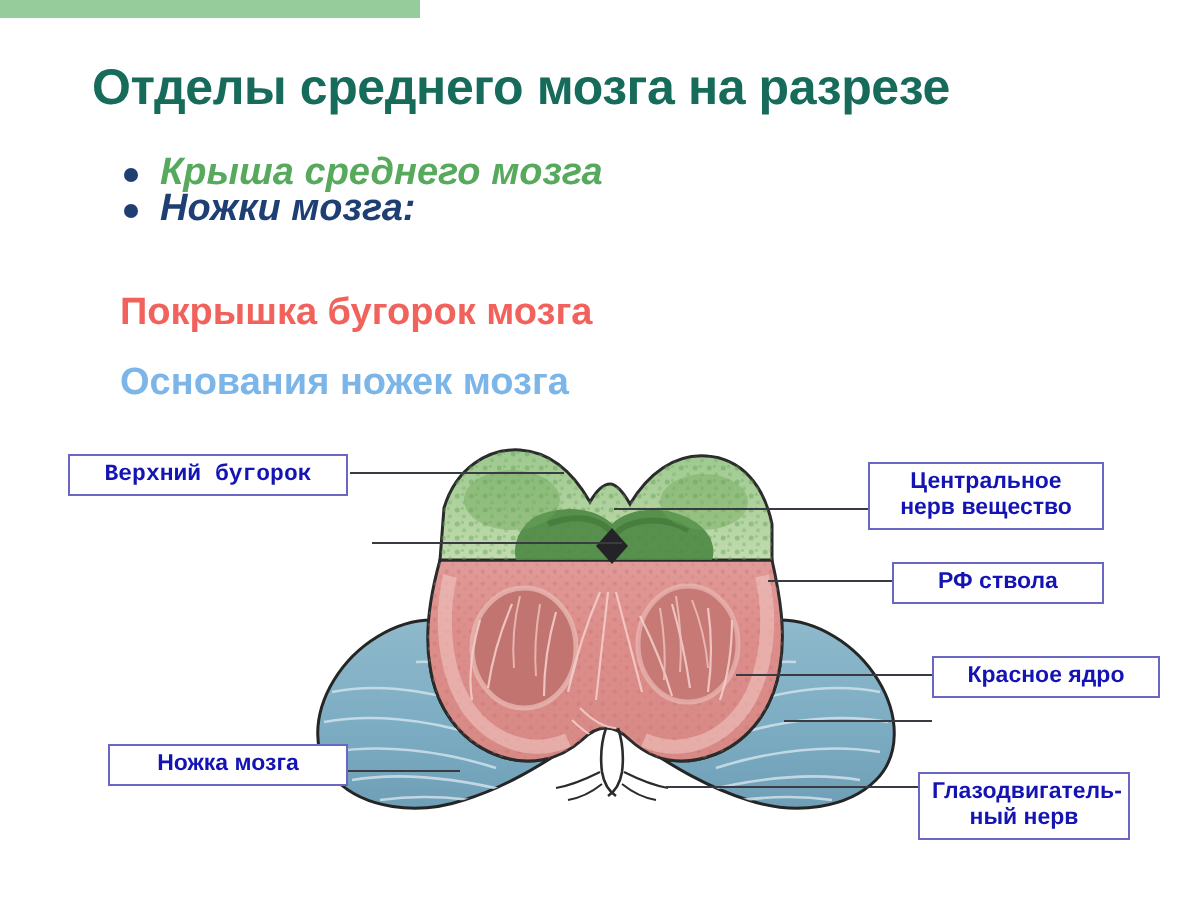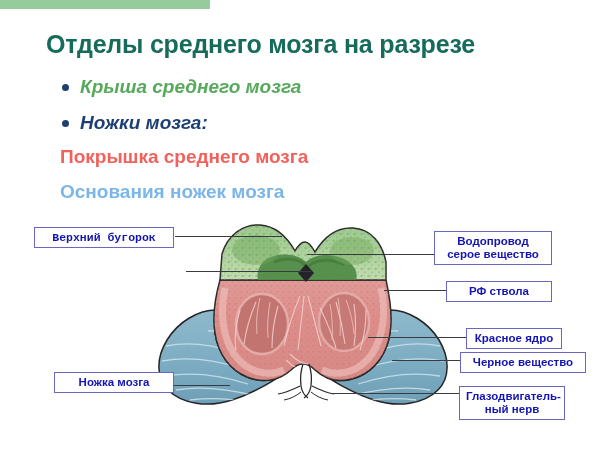--- a/index.html
+++ b/index.html
@@ -49,21 +49,21 @@
   }
   .bullet-dot {
     width: 7px;
     height: 7px;
     border-radius: 50%;
     background: #1f3f73;
     margin-right: 11px;
     flex: 0 0 auto;
   }
   .row1 { left: 62px; top: 76px; }
-  .row2 { left: 62px; top: 112px; align-items: center; }
+  .row2 { left: 62px; top: 94px; align-items: center; }
   .line3 { position: absolute; left: 60px; top: 146px; white-space: nowrap; }
   .line4 { position: absolute; left: 60px; top: 181px; white-space: nowrap; }
 
   .txt-green { color: #57a95c; font-size: 19px; font-weight: bold; }
   .txt-navy  { color: #1d3f73; font-size: 19px; font-weight: bold; }
   .txt-red   { color: #f2625c; font-size: 19px; font-weight: bold; }
   .txt-blue  { color: #7cb6e8; font-size: 19px; font-weight: bold; }
 
   
   .callout {
@@ -113,21 +113,21 @@
 
   <div class="bullet-row row1">
     <span class="bullet-dot"></span>
     <span class="txt-green">Крыша среднего мозга</span>
   </div>
   <div class="bullet-row row2">
     <span class="bullet-dot"></span>
     <span class="txt-navy">Ножки мозга:</span>
   </div>
   <div class="line3">
-    <span class="txt-red">Покрышка среднего мозга</span>
+    <span class="txt-red">Покрышка бугорок мозга</span>
   </div>
   <div class="line4">
     <span class="txt-blue">Основания ножек мозга</span>
   </div>
 
   <div class="leader" style="left:175px; top:236px; width:107px;"></div>
   <div class="leader" style="left:186px; top:271px; width:125px;"></div>
   <div class="leader" style="left:307px; top:254px; width:127px;"></div>
   <div class="leader" style="left:384px; top:290px; width:62px;"></div>
   <div class="leader" style="left:368px; top:337px; width:98px;"></div>
@@ -288,25 +288,24 @@
         <path d="M162,168 C170,172 178,175 184,176" fill="none" stroke="#2b2b2b" stroke-width="1.1"></path>
         <path d="M151,174 C146,178 140,181 134,182" fill="none" stroke="#2b2b2b" stroke-width="1"></path>
         <path d="M161,174 C166,178 172,181 178,182" fill="none" stroke="#2b2b2b" stroke-width="1"></path>
       </g>
     </svg>
   </div>
 
   <div class="callout" style="left:34px; top:227px; width:140px;font-family:Liberation Mono, monospace;">Верхний бугорок</div>
 
 
-  <div class="callout two-line" style="left:434px; top:231px; width:118px;">Водопровод серое вещество</div>
+  <div class="callout two-line" style="left:434px; top:231px; width:118px;">Центральное нерв вещество</div>
 
   <div class="callout" style="left:446px; top:281px; width:106px;">РФ ствола</div>
 
-  <div class="callout" style="left:466px; top:328px; width:96px;">Красное ядро</div>
-
-  <div class="callout" style="left:460px; top:352px; width:126px;">Черное вещество</div>
+  <div class="callout" style="left:466px; top:328px; width:114px;">Красное ядро</div>
+
 
   <div class="callout two-line" style="left:459px; top:386px; width:106px;">Глазодвигатель-ный нерв</div>
 
   <div class="callout" style="left:54px; top:372px; width:120px;">Ножка мозга</div>
 
 </div>
 
 </body></html>

